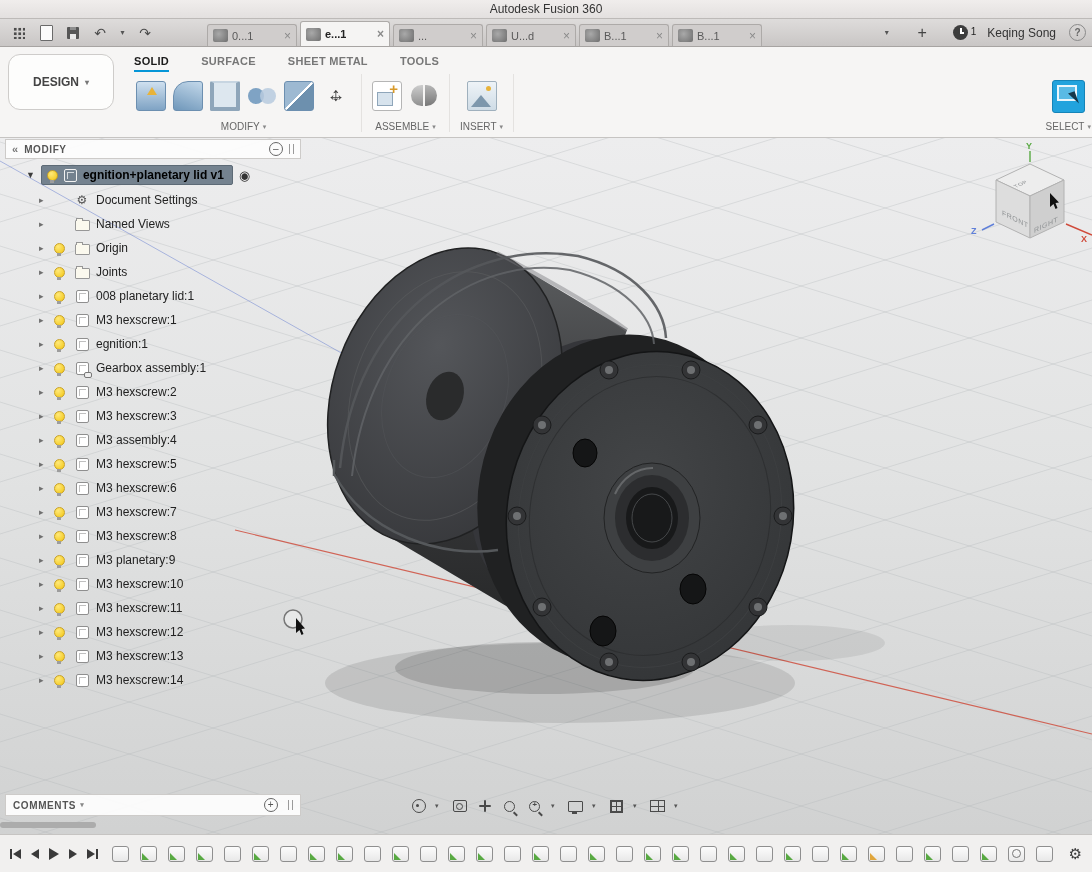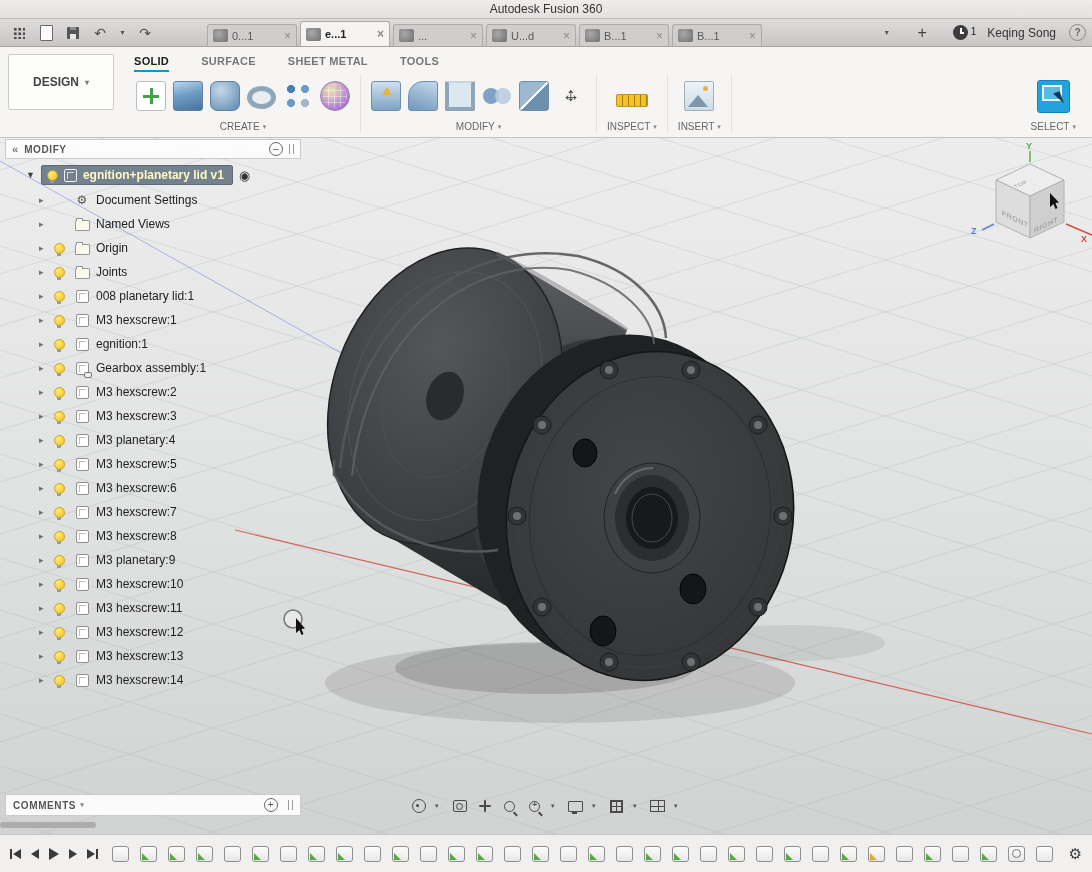--- a/index.html
+++ b/index.html
@@ -36,29 +36,29 @@
   .jobclock{width:15px;height:15px;border-radius:50%;background:#3d3d3d;position:relative;display:inline-block;}
   .jobclock::after{content:"";position:absolute;left:7px;top:3px;width:1.5px;height:5px;background:#fff;}
   .jobclock::before{content:"";position:absolute;left:7px;top:7px;width:4px;height:1.5px;background:#fff;}
   .jobcount{position:absolute;right:-8px;top:1px;font-size:10px;color:#222;}
   .username{font-size:12px;color:#333;margin-left:6px;}
   .help{width:15px;height:15px;border-radius:50%;border:1px solid #8a8a8a;color:#666;
     font-size:10px;font-weight:bold;display:inline-flex;align-items:center;justify-content:center;}
   
   .ribbon{position:absolute;top:47px;left:0;right:0;height:90px;background:#f6f5f4;border-bottom:1px solid #c6c4c2;}
   .design-box{position:absolute;left:8px;top:7px;width:104px;height:54px;background:#fdfdfc;
-    border:1px solid #ceccca;border-radius:2px;display:flex;align-items:center;justify-content:center;
+    border:1px solid #ceccca;border-radius:12px;display:flex;align-items:center;justify-content:center;
     gap:6px;font-size:12px;color:#444;font-weight:bold;}
   .dcaret{font-size:8px;color:#777;}
   .ws-tabs{position:absolute;left:134px;top:8px;display:flex;gap:32px;font-size:11px;color:#777;font-weight:bold;letter-spacing:.3px;}
   .ws-tab{padding-bottom:3px;border-bottom:2px solid transparent;}
   .ws-tab.active{color:#1a1a1a;border-bottom-color:#0696d7;}
   .rgroups{position:absolute;left:126px;top:27px;right:0;display:flex;}
   .rgroup{display:flex;flex-direction:column;align-items:center;padding:1px 10px 0;border-right:1px solid #e4e2e0;}
-  .rgroup.last{margin-left:auto;border-right:none;padding-right:16px;}
+  .rgroup.last{margin-left:auto;border-right:none;padding-right:1px;}
   .gicons{height:42px;display:flex;align-items:center;gap:7px;}
   .glabel{margin-top:4px;font-size:10px;color:#666;display:flex;align-items:center;gap:3px;}
   .gcaret{font-size:7px;color:#888;}
   .ricon{width:30px;height:30px;position:relative;display:inline-block;box-sizing:border-box;}
   .r-new-sketch{background:#fff;border:1px solid #bcbcbc;border-radius:3px;}
   .r-new-sketch::before{content:"";position:absolute;left:6px;right:6px;top:13px;height:3px;background:#43a047;}
   .r-new-sketch::after{content:"";position:absolute;top:6px;bottom:6px;left:13px;width:3px;background:#43a047;}
   .r-extrude{background:linear-gradient(165deg,#bcd6ee,#6d9cc6 45%,#4a7299);border:1px solid #5d82a6;border-radius:3px;}
   .r-revolve{background:radial-gradient(circle at 35% 30%,#c4d9ea,#5e88ad);border:1px solid #5d82a6;border-radius:7px;}
   .r-sweep{width:29px;height:23px;margin-top:3px;border-radius:50%;border:5px solid #90a7ba;background:#e9eef3;}
@@ -106,21 +106,21 @@
     border:1px solid #cdcbc9;display:flex;align-items:center;font-size:10px;color:#555;
     letter-spacing:.6px;box-sizing:border-box;padding:0 6px;font-weight:bold;}
   .bh-collapse{color:#777;font-size:11px;margin-right:7px;letter-spacing:-1px;}
   .circ{width:12px;height:12px;border:1.2px solid #666;border-radius:50%;display:inline-flex;
     align-items:center;justify-content:center;font-size:10px;color:#555;line-height:1;margin-left:auto;font-weight:normal;}
   .grip{width:3px;height:10px;border-left:1px solid #9a9a9a;border-right:1px solid #9a9a9a;margin-left:6px;}
   .btree{position:absolute;top:162px;left:5px;width:300px;}
   .broot{display:flex;align-items:center;height:26px;padding-left:21px;gap:6px;}
   .rtri{color:#3c3c3c;font-size:9px;}
   .badge{display:flex;align-items:center;gap:6px;background:#74828f;border:1px solid #5d6a76;
-    border-radius:2px;padding:2px 8px 2px 5px;color:#fef9c3;font-weight:bold;font-size:12px;}
+    border-radius:2px;padding:2px 8px 2px 5px;color:#000000;font-weight:bold;font-size:12px;}
   .target{color:#333;font-size:13px;}
   .brow{display:flex;align-items:center;height:24px;padding-left:34px;}
   .tri{width:15px;color:#6f6f6f;font-size:9px;flex:none;}
   .bulb{width:9px;height:9px;border-radius:50%;flex:none;margin-right:9px;
     background:radial-gradient(circle at 35% 30%,#ffe97a,#f2c512);border:1px solid #c9a227;position:relative;}
   .bulb::after{content:"";position:absolute;left:2px;bottom:-3px;width:4px;height:2.5px;background:#9d9d9d;}
   .bulb.hidden{visibility:hidden;}
   .badge .bulb{margin-right:0;}
   .icel{width:16px;display:flex;justify-content:center;flex:none;margin-right:6px;}
   .gearglyph{font-size:12px;color:#555;line-height:1;}
@@ -245,55 +245,42 @@
   </div>
   <div class="ws-tabs" id="ws-tabs">
       <span class="ws-tab active">SOLID</span>
       <span class="ws-tab">SURFACE</span>
       <span class="ws-tab">SHEET METAL</span>
       <span class="ws-tab">TOOLS</span>
     </div>
   <div class="rgroups" id="rgroups">
       <div class="rgroup">
         <div class="gicons">
-          <span class="ricon r-new-sketch"></span>
-          <span class="ricon r-extrude"></span>
-          <span class="ricon r-revolve"></span>
-          <span class="ricon r-sweep"></span>
-          <span class="ricon r-pattern"></span>
-          <span class="ricon r-coil"></span>
-        </div>
-        <div class="glabel">
-          <span>CREATE</span>
-          <span class="gcaret">▾</span>
-        </div>
-      </div>
-      <div class="rgroup">
-        <div class="gicons">
           <span class="ricon r-press-pull"></span>
           <span class="ricon r-fillet"></span>
           <span class="ricon r-shell"></span>
           <span class="ricon r-combine"></span>
           <span class="ricon r-split"></span>
           <span class="ricon r-move">
             <i class="mh">↔</i>
             <i class="mv">↕</i>
           </span>
         </div>
         <div class="glabel">
           <span>MODIFY</span>
           <span class="gcaret">▾</span>
         </div>
       </div>
       <div class="rgroup">
         <div class="gicons">
-          <span class="ricon r-measure"></span>
+          <span class="ricon r-new-component"></span>
+          <span class="ricon r-joint"></span>
         </div>
         <div class="glabel">
-          <span>INSPECT</span>
+          <span>ASSEMBLE</span>
           <span class="gcaret">▾</span>
         </div>
       </div>
       <div class="rgroup">
         <div class="gicons">
           <span class="ricon r-canvas"></span>
         </div>
         <div class="glabel">
           <span>INSERT</span>
           <span class="gcaret">▾</span>
@@ -558,21 +545,21 @@
           <span class="cicon"></span>
         </span>
         <span class="blabel">M3 hexscrew:3</span>
       </div>
       <div class="brow">
         <span class="tri">▸</span>
         <span class="bulb"></span>
         <span class="icel">
           <span class="cicon"></span>
         </span>
-        <span class="blabel">M3 planetary:4</span>
+        <span class="blabel">M3 assembly:4</span>
       </div>
       <div class="brow">
         <span class="tri">▸</span>
         <span class="bulb"></span>
         <span class="icel">
           <span class="cicon"></span>
         </span>
         <span class="blabel">M3 hexscrew:5</span>
       </div>
       <div class="brow">

